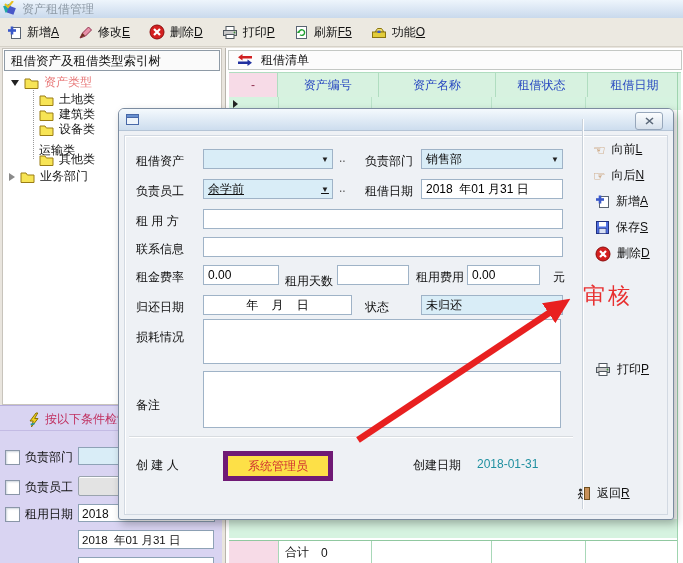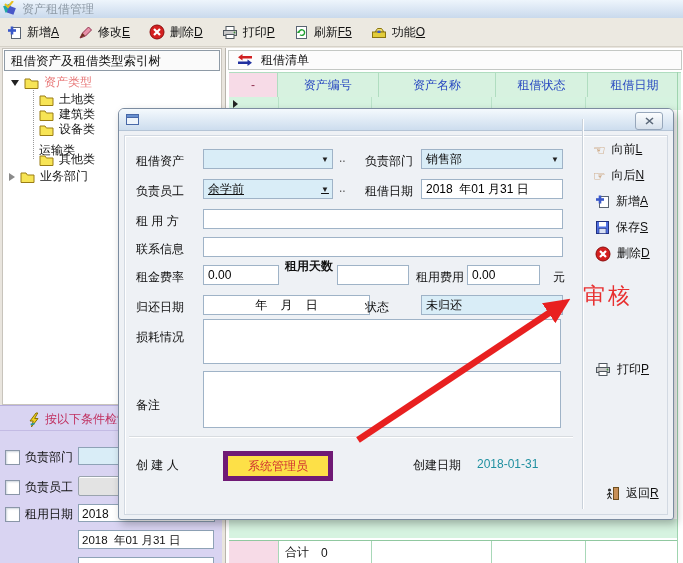--- a/index.html
+++ b/index.html
@@ -285,28 +285,28 @@
     <input class="dinp" style="left: 302px; top: 70px; width: 142px;" value="2018  年01 月31 日">
 
     <div class="dlab" style="left:17px;top:104px;">租 用 方</div>
     <input class="dinp" style="left: 84px; top: 100px; width: 360px;" value="">
 
     <div class="dlab" style="left:17px;top:132px;">联系信息</div>
     <input class="dinp" style="left: 84px; top: 128px; width: 360px;" value="">
 
     <div class="dlab" style="left:17px;top:160px;">租金费率</div>
     <input class="dinp" style="left: 84px; top: 156px; width: 76px;" value="0.00">
-    <div class="dlab" style="left:166px;top:149px;font-weight:bold;">租用天数</div>
+    <div class="dlab" style="left:166px;top:164px;">租用天数</div>
     <input class="dinp" style="left: 218px; top: 156px; width: 72px;" value="">
     <div class="dlab" style="left:297px;top:160px;">租用费用</div>
     <input class="dinp" style="left: 348px; top: 156px; width: 73px;" value="0.00">
     <div class="dlab" style="left:434px;top:160px;">元</div>
 
     <div class="dlab" style="left:17px;top:190px;">归还日期</div>
-    <input class="dinp" style="left: 84px; top: 186px; width: 167px; text-align: center;" value="年    月    日">
+    <input class="dinp" style="left: 84px; top: 186px; width: 149px; text-align: center;" value="年    月    日">
     <div class="dlab" style="left:246px;top:190px;">状态</div>
     <div class="combo" style="left:302px;top:186px;width:142px;">
       <span class="ctext">未归还</span>
       <span class="carr">▼</span>
     </div>
 
     <div class="dlab" style="left:17px;top:220px;">损耗情况</div>
     <textarea class="dta" style="left: 84px; top: 210px; width: 358px; height: 45px;"></textarea>
 
     <div class="dlab" style="left:17px;top:288px;">备注</div>
@@ -354,21 +354,21 @@
     <div class="audit">审核</div>
     <div class="dbtn" style="left:476px;top:252px;">
       <svg width="16" height="15" viewBox="0 0 16 15">
           <rect x="4" y="1.5" width="8" height="4" fill="#fff" stroke="#50585f"></rect>
           <rect x="1.5" y="5.5" width="13" height="5" fill="#c9c9c9" stroke="#50585f"></rect>
           <rect x="4" y="9.5" width="8" height="4" fill="#fff" stroke="#50585f"></rect>
           <circle cx="12.5" cy="7.5" r="0.9" fill="#3a8a3a"></circle>
         </svg>
       <span><span>打印</span><span class="mn">P</span></span>
     </div>
-    <div class="dbtn" style="left:486px;top:376px;align-items:center;">
+    <div class="dbtn" style="left:457px;top:376px;align-items:center;">
       <svg width="15" height="15" viewBox="0 0 15 15">
           <rect x="8.5" y="1.5" width="5" height="12" fill="#c89058" stroke="#6e4e1e"></rect>
           <circle cx="4.5" cy="4" r="1.6" fill="#303030"></circle>
           <path d="M4.5 6 v4 M4.5 7 l-2.5 2 M4.5 7 l2.5 1.5 M4.5 10 l-2 3 M4.5 10 l2 3" stroke="#303030" stroke-width="1.1" fill="none"></path>
         </svg>
       <span><span>返回</span><span class="mn">R</span></span>
     </div>
   </div>
 
   <svg class="abs arrowlayer" viewBox="0 0 683 563">

